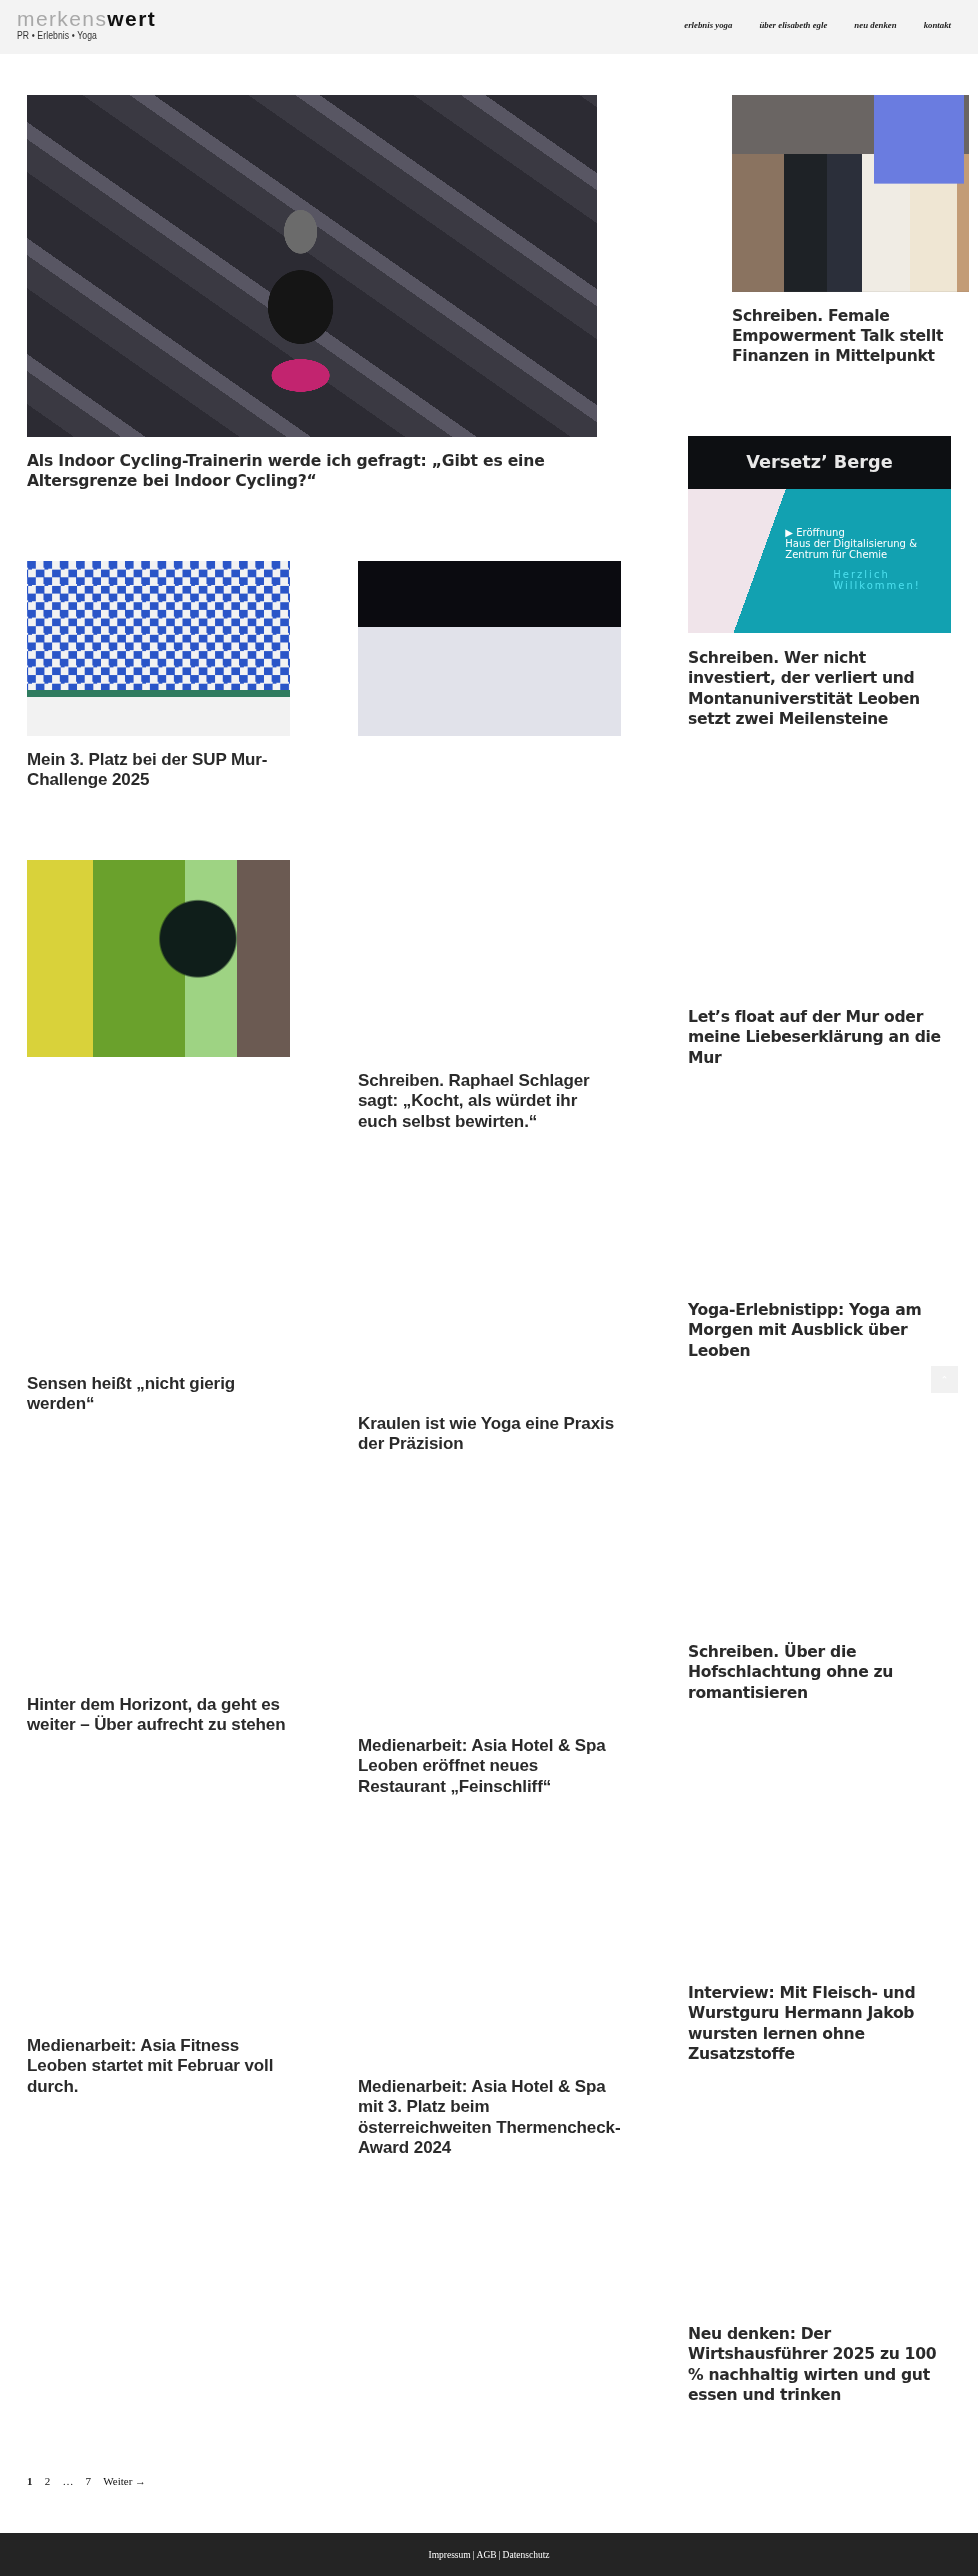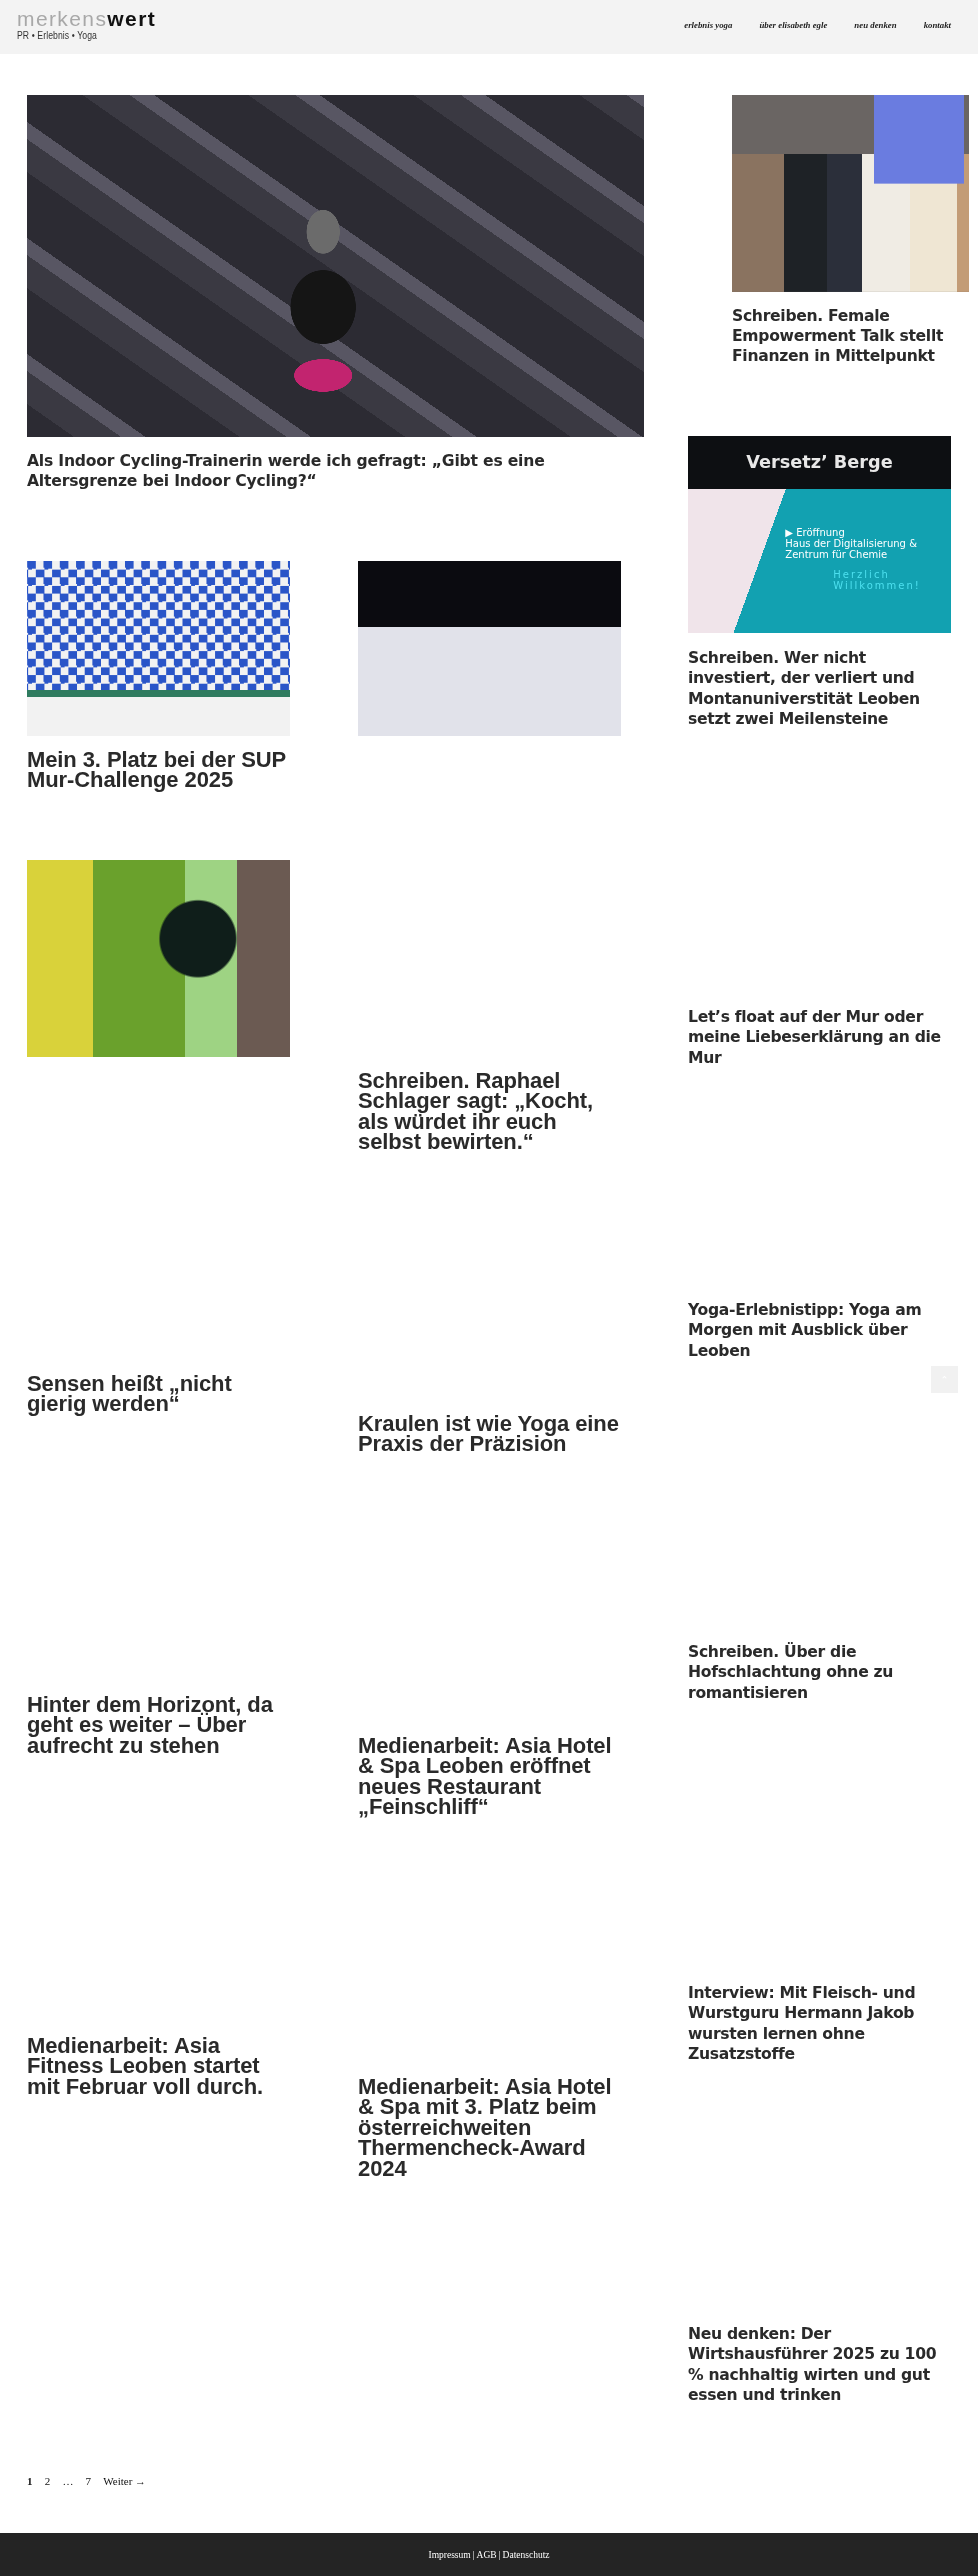--- a/index.html
+++ b/index.html
@@ -13,21 +13,21 @@
   .logo-light { color: #a8a8a8; font-weight: normal; }
   .logo-dark { color: #111111; }
   .logo-tag { font-family: "Liberation Sans", sans-serif; font-size: 10.2px; color: #333; line-height: 12.2px; display: block; letter-spacing: 0.1px; transform: scaleX(0.85); transform-origin: left; }
   .main-nav { position: absolute; right: 27px; top: 20.4px; display: flex; gap: 0; font-style: italic; }
   .main-nav a { font-family: "Liberation Serif", serif; font-weight: bold; font-size: 8.8px; color: #222; text-decoration: none; margin-left: 27px; }
 
   
   .post { position: absolute; display: block; text-decoration: none; color: #2a2a2a; }
   .post .thumb { display: block; width: 100%; overflow: hidden; }
   .post .title { display: block; font-family: "DejaVu Sans", sans-serif; font-weight: bold; font-size: 15.6px; line-height: 20.4px; color: #2a2a2a; letter-spacing: -0.2px; }
-  .post.narrow .title { font-family: "Liberation Sans", sans-serif; font-size: 22px; line-height: 20.4px; letter-spacing: -0.1px; }
+  .post.narrow .title { font-family: "Liberation Sans", sans-serif; font-size: 17px; line-height: 20.4px; letter-spacing: -0.1px; }
   .post.right .title { font-family: "DejaVu Sans", sans-serif; font-size: 15.6px; line-height: 20.4px; letter-spacing: -0.3px; }
 
   
   .img-cycling { background:
       radial-gradient(ellipse 41px 54px at 48% 40%, #6b6b6b 0 40%, transparent 41%),
       radial-gradient(ellipse 54px 61px at 48% 62%, #151515 0 60%, transparent 61%),
       radial-gradient(ellipse 48px 27px at 48% 82%, #c2246f 0 60%, transparent 61%),
       repeating-linear-gradient(35deg, #2c2b33 0 27px, #3a3942 27px 54px, #585663 54px 68px, #2c2b33 68px 95px),
       #2e2d35; }
   .img-female { background:
@@ -72,21 +72,21 @@
     <span class="logo-tag">PR • Erlebnis • Yoga</span>
   </a>
   <nav class="main-nav">
     <a href="#">erlebnis yoga</a>
     <a href="#">über elisabeth egle</a>
     <a href="#">neu denken</a>
     <a href="#">kontakt</a>
   </nav>
 </header>
 
-<a class="post" href="#" style="left:27px; top:95px; width:617px;">
+<a class="post" href="#" style="left:27px; top:95px; width:570px;">
   <span class="thumb img-cycling" style="height:342px;"></span>
   <span class="title" style="margin-top:13.6px; width:557px;">Als Indoor Cycling-Trainerin werde ich gefragt: „Gibt es eine Altersgrenze bei Indoor Cycling?“</span>
 </a>
 
 <a class="post right" href="#" style="left:688px; top:95px; width:281px;padding-left:44px;">
   <span class="thumb img-female" style="height:197px;"></span>
   <span class="title" style="margin-top:13.6px;">Schreiben. Female Empowerment Talk stellt Finanzen in Mittelpunkt</span>
 </a>
 
 <a class="post right" href="#" style="left:688px; top:436px; width:263px;">

